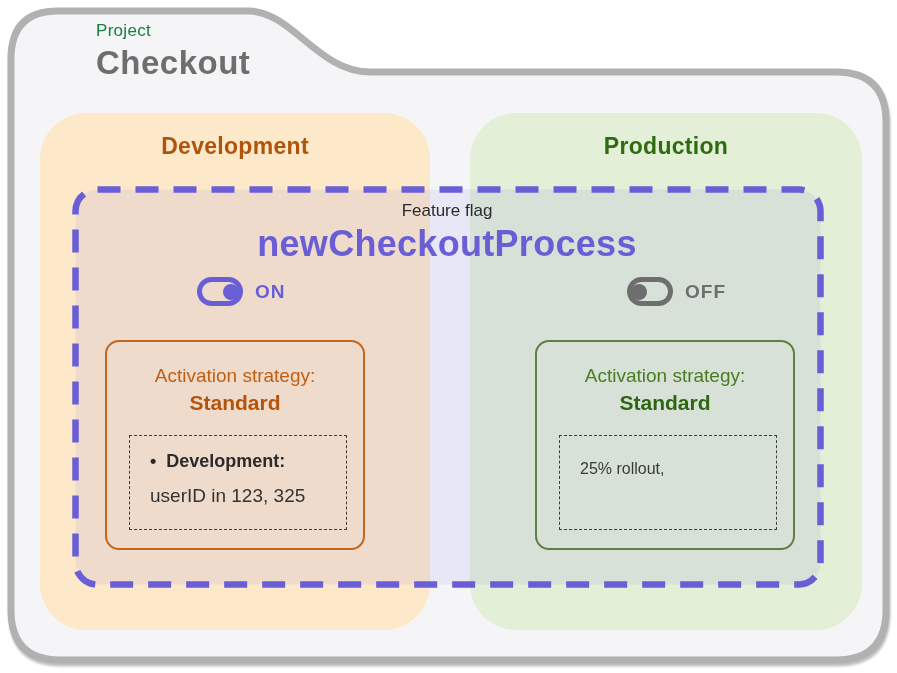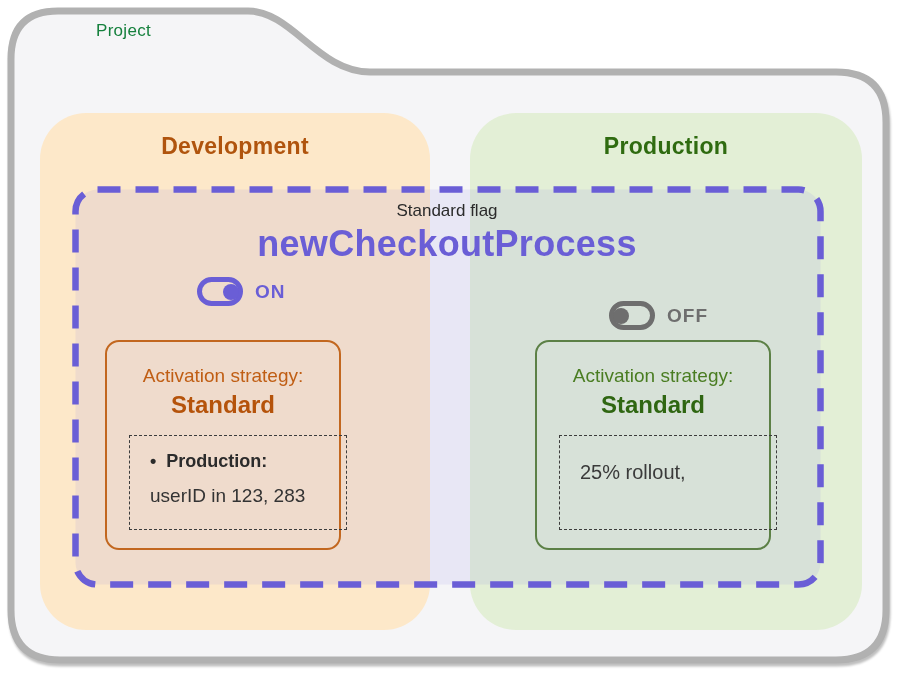--- a/index.html
+++ b/index.html
@@ -23,71 +23,72 @@
   .env-title.prod{left:470px;width:392px;color:#2f6b10;}
 
   
   .flag-block{position:absolute;left:72px;width:750px;top:201px;text-align:center;line-height:1.2;}
   .flag-label{font-size:17px;color:#2b2b2b;}
   .flag-name{font-size:36px;font-weight:bold;color:#6a5ed6;margin-top:1px;letter-spacing:.3px;}
 
   
   .toggle-row{position:absolute;top:277px;display:flex;align-items:center;gap:12px;}
   .toggle-row.dev{left:197px;}
-  .toggle-row.prod{left:609px;margin-top:24px;}
+  .toggle-row.prod{left:627px;}
   .toggle{width:36px;height:19px;border:5.5px solid;border-radius:16px;position:relative;background:transparent;cursor:pointer;}
   .toggle.on{border-color:#6a5ed6;}
   .toggle.off{border-color:#6e6e6e;}
   .knob{position:absolute;top:50%;transform:translateY(-50%);width:16px;height:16px;border-radius:50%;}
   .toggle.on .knob{right:-1px;background:#6a5ed6;}
   .toggle.off .knob{left:-1px;background:#6e6e6e;}
   .toggle-label{font-size:19px;font-weight:bold;letter-spacing:1px;}
   .toggle-row.dev .toggle-label{color:#6a5ed6;}
   .toggle-row.prod .toggle-label{color:#6e6e6e;}
 
   
-  .card{position:absolute;top:340px;width:236px;height:210px;border-radius:14px;border:2px solid;box-sizing:border-box;text-align:center;}
+  .card{position:absolute;top:340px;width:260px;height:210px;border-radius:14px;border:2px solid;box-sizing:border-box;text-align:center;}
   .card.dev{left:105px;border-color:#c2671f;}
   .card.prod{left:535px;border-color:#5c8046;}
   .card-title{margin-top:23px;font-size:19px;}
   .card.dev .card-title{color:#c05e14;}
   .card.prod .card-title{color:#4a7d22;}
-  .card-type{font-size:24px;font-weight:bold;margin-top:4px;}
+  .card-type{font-size:21px;font-weight:bold;margin-top:4px;}
   .card.dev .card-type{color:#b5530b;}
   .card.prod .card-type{color:#2f6612;}
 
   .dotted{position:absolute;left:22px;top:93px;width:218px;height:95px;border:1.5px dashed #3c3c3c;box-sizing:border-box;text-align:left;padding:15px 8px 0 20px;}
   .constraint-line{font-size:18px;font-weight:bold;color:#2b2b2b;display:flex;gap:10px;align-items:baseline;}
   .constraint-value{font-size:19px;color:#333333;margin-top:13px;}
-  .rollout{font-size:20px;color:#3a3a3a;line-height:1.55;padding-top:6px;}
+  .rollout{font-size:16px;color:#3a3a3a;line-height:1.55;padding-top:6px;}
 </style>
 </head>
 <body>
 
 <div class="stage">
 
   <svg class="layer" width="897" height="673" viewBox="0 0 897 673">
     <path d="M 58 11 H 248 C 292 11 318 72 370 72 H 836 Q 886 72 886 122 V 610 Q 886 660 836 660 H 60 Q 11 660 11 610 V 59 Q 11 11 58 11 Z" fill="#f5f5f7" stroke="#b1b1b1" stroke-width="7" style="filter:drop-shadow(1px 3px 1px rgba(0,0,0,0.25));"></path>
   </svg>
 
   <div class="project-block">
     <div class="project-label">Project</div>
+    <div class="project-name">Checkout</div>
   </div>
 
   <div class="env dev"></div>
   <div class="env prod"></div>
   <div class="env-title dev">Development</div>
   <div class="env-title prod">Production</div>
 
   <svg class="layer" width="897" height="673" viewBox="0 0 897 673">
     <rect x="75.5" y="189.5" width="745" height="395" rx="22" fill="rgba(120,104,235,0.10)" stroke="#6a5ed6" stroke-width="6.5" stroke-dasharray="23 15"></rect>
   </svg>
 
   <div class="flag-block">
-    <div class="flag-label">Standard flag</div>
+    <div class="flag-label">Feature flag</div>
     <div class="flag-name">newCheckoutProcess</div>
   </div>
 
   <div class="toggle-row dev">
     <div class="toggle on">
       <div class="knob"></div>
     </div>
     <div class="toggle-label">ON</div>
   </div>
 
@@ -97,23 +98,23 @@
     </div>
     <div class="toggle-label">OFF</div>
   </div>
 
   <div class="card dev">
     <div class="card-title">Activation strategy:</div>
     <div class="card-type">Standard</div>
     <div class="dotted">
       <div class="constraint-line">
         <span>•</span>
-        <span>Production:</span>
+        <span>Development:</span>
       </div>
-      <div class="constraint-value">userID in 123, 283</div>
+      <div class="constraint-value">userID in 123, 325</div>
     </div>
   </div>
 
   <div class="card prod">
     <div class="card-title">Activation strategy:</div>
     <div class="card-type">Standard</div>
     <div class="dotted">
       <div class="rollout">
         <div>25% rollout,</div>
       </div>

